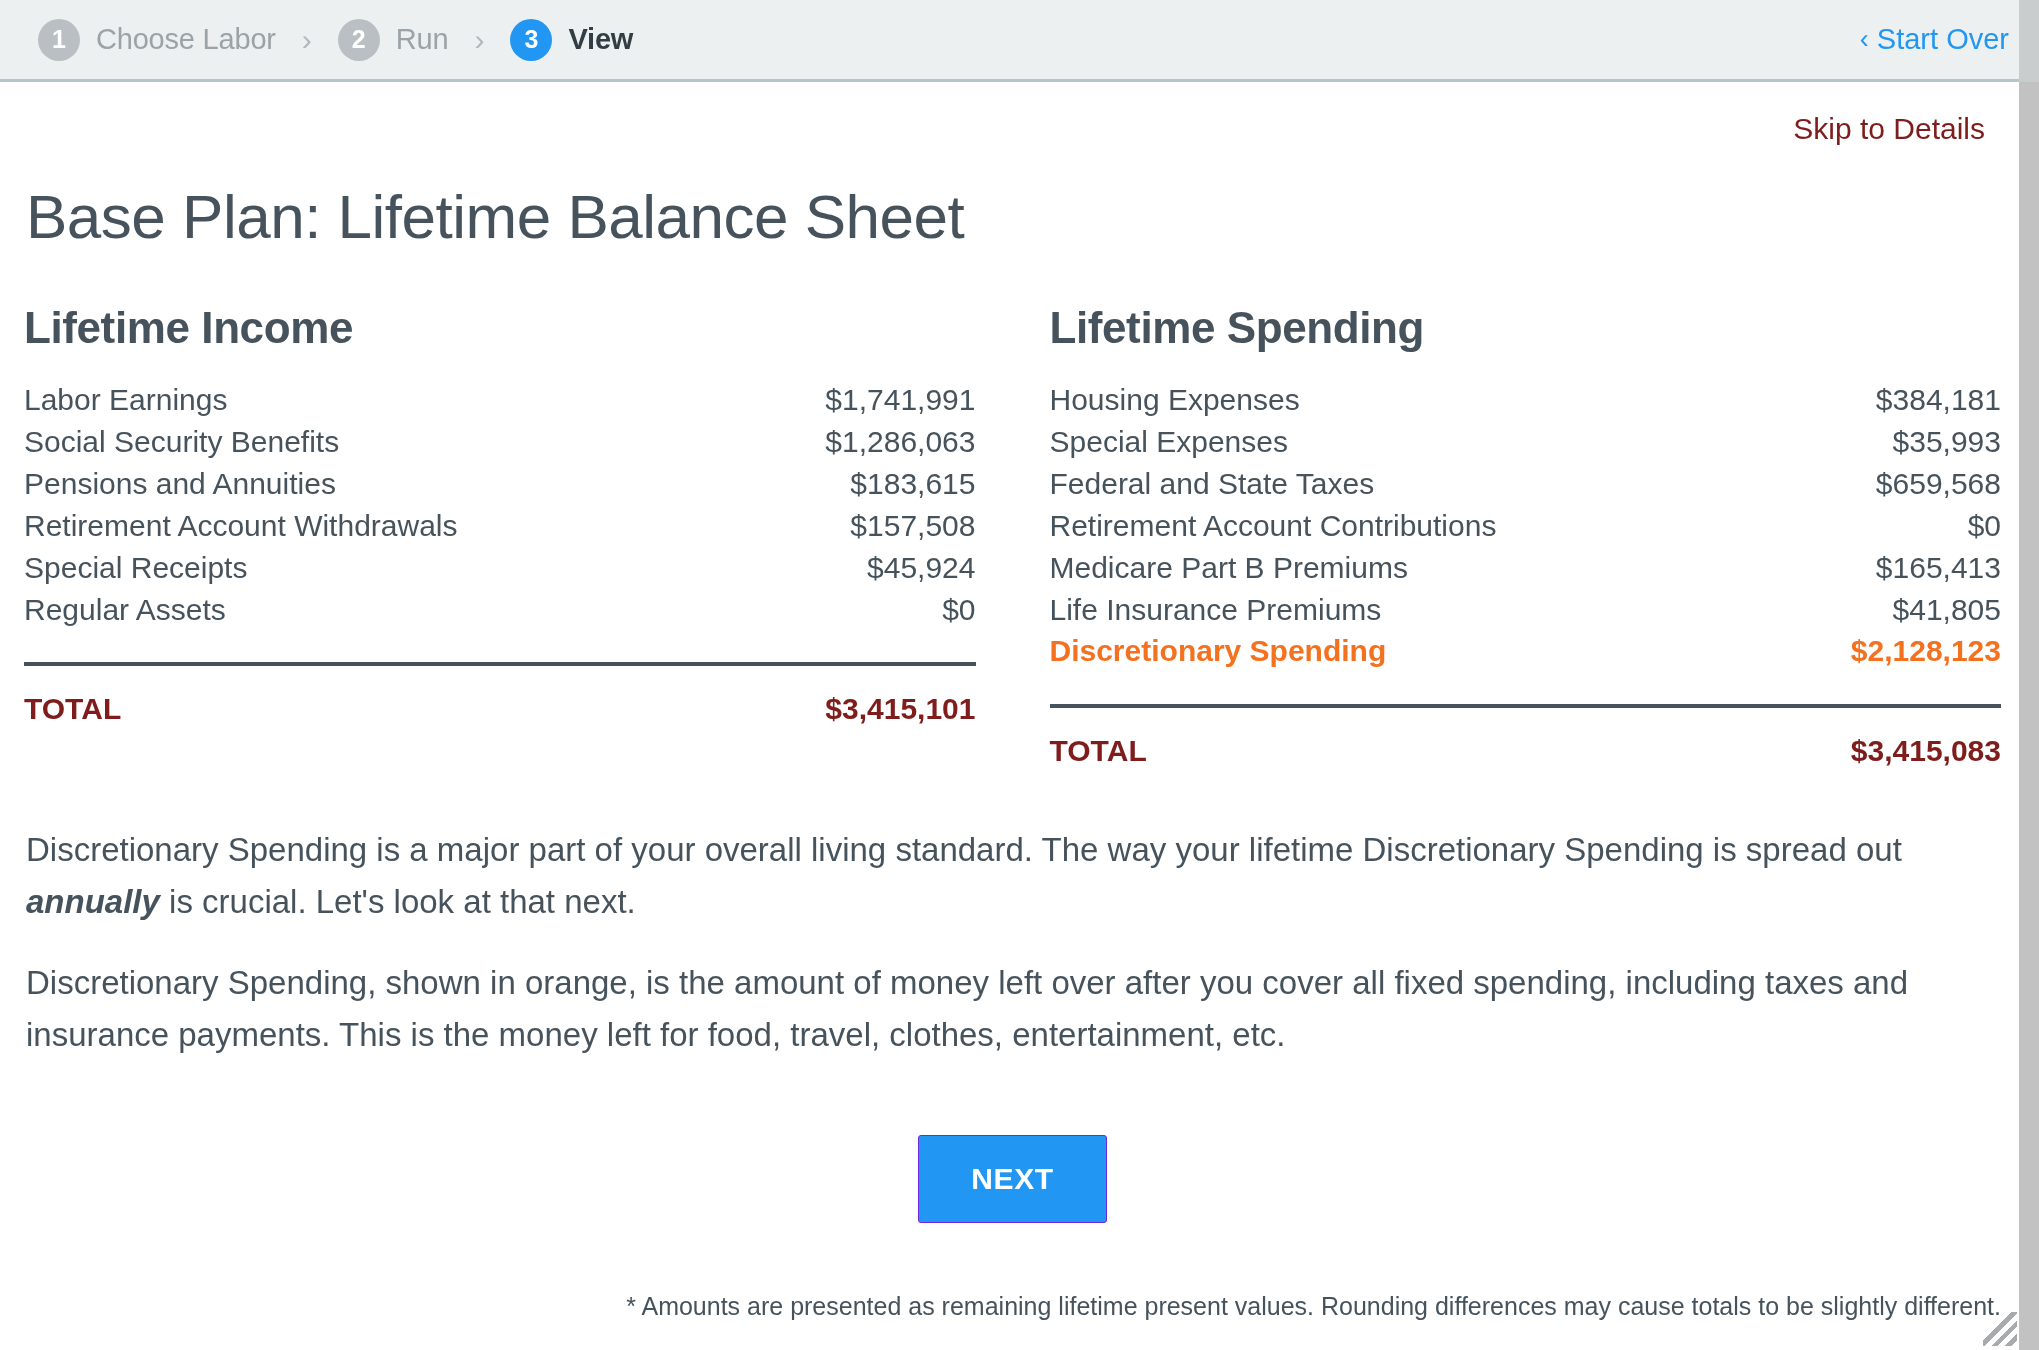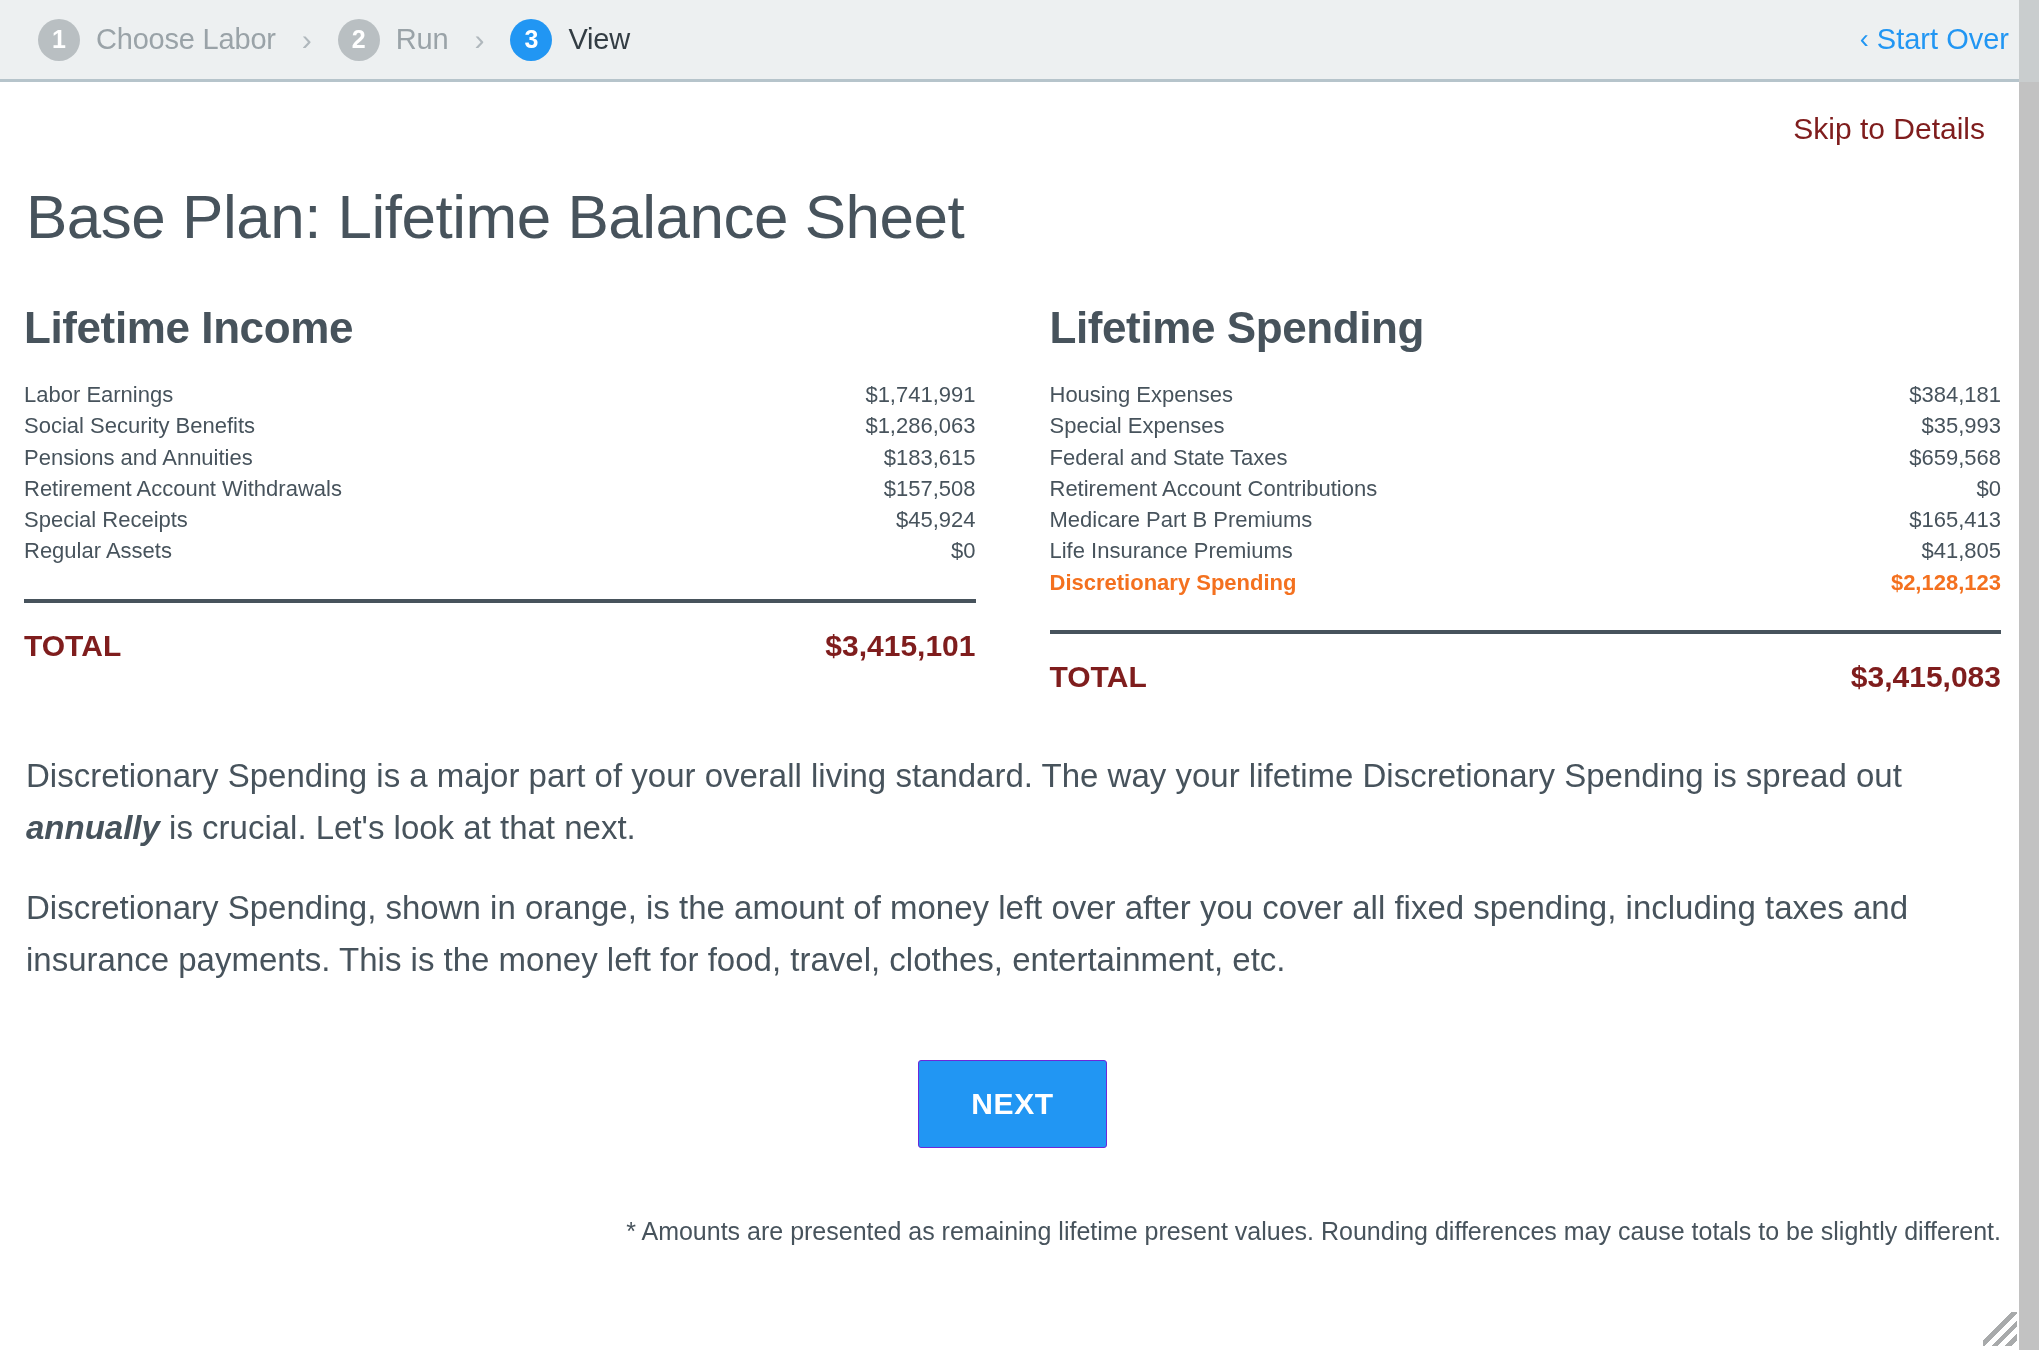--- a/index.html
+++ b/index.html
@@ -58,21 +58,21 @@
   }
   .step-circle.inactive { background: #b9bfc2; }
   .step-circle.active   { background: #2196f3; }
 
   .step-label {
     font-size: 29px;
     letter-spacing: -0.2px;
     white-space: nowrap;
   }
   .step-label.inactive { color: #9aa3a8; }
-  .step-label.active   { color: #333d44; font-weight: normal; }
+  .step-label.active   { color: #333d44; font-weight: bold; }
 
   .step-sep {
     color: #b0b8bd;
     font-size: 30px;
     margin: 0 26px;
     line-height: 1;
     user-select: none;
   }
 
   .start-over {
@@ -134,21 +134,21 @@
     letter-spacing: -0.4px;
     margin-bottom: 26px;
   }
 
   .rows { width: 100%; }
 
   .row {
     display: flex;
     justify-content: space-between;
     align-items: baseline;
-    font-size: 22px;
+    font-size: 30px;
     color: #47535c;
     line-height: 1.33;
     padding: 1px 0;
     white-space: nowrap;
   }
   .row .lbl { padding-right: 24px; }
   .row .val { text-align: right; }
 
   .row.highlight .lbl,
   .row.highlight .val {

